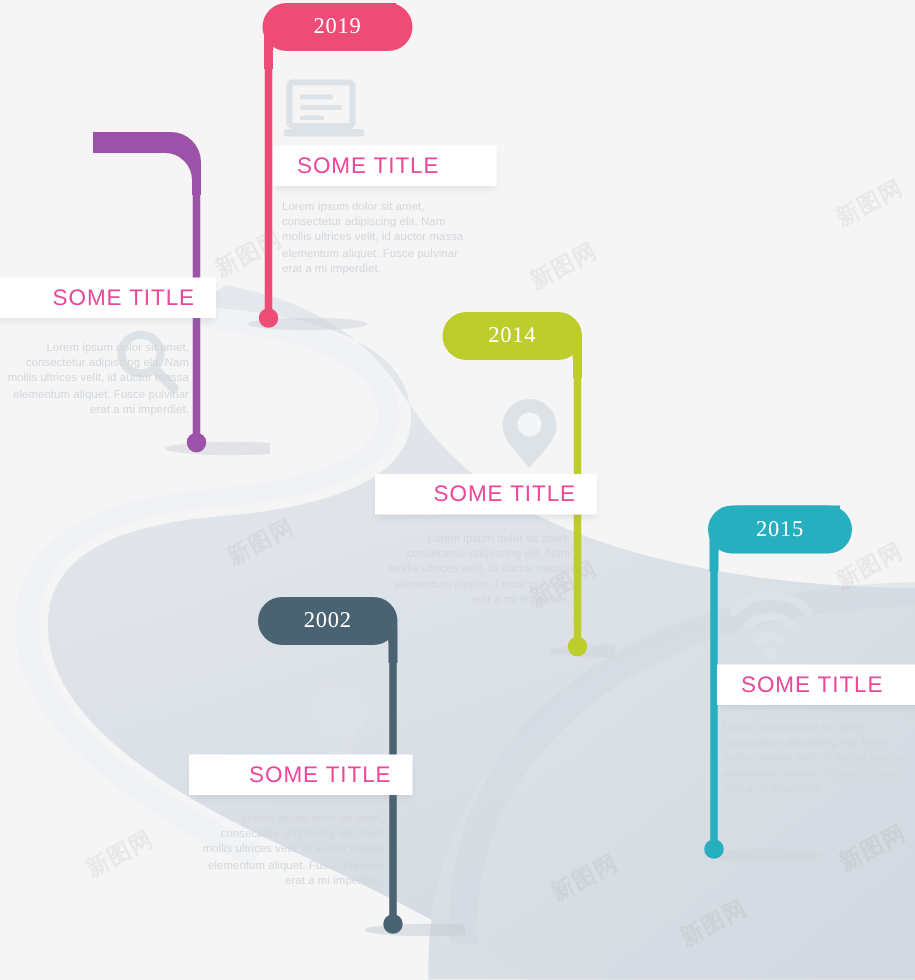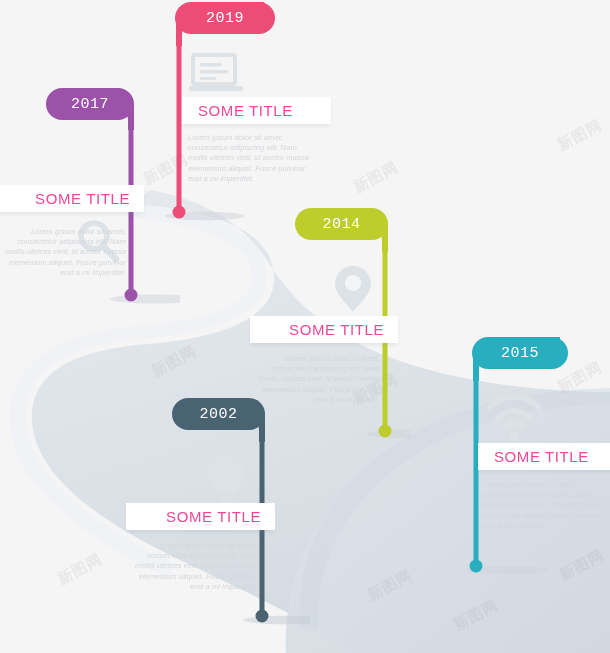--- a/index.html
+++ b/index.html
@@ -32,21 +32,21 @@
   .marker .svgwrap{position:absolute;left:0;top:0;}
 
   .yeartab{
     position:absolute;
     height:32px;
     border-radius:16px;
     display:flex;align-items:center;justify-content:center;
     color:#ffffff;
     font-size:15px;
     letter-spacing:0.5px;
-    font-family:Liberation Mono, monospace;
+    font-family:Liberation Serif, serif;
   }
 
   .titlebar{
     position:absolute;
     height:27px;
     background:#ffffff;
     display:flex;align-items:center;
     box-shadow:0 3px 4px -1px rgba(120,135,150,0.16);
   }
   .titlebar span{
@@ -57,21 +57,20 @@
   }
   .titlebar.align-right{justify-content:flex-end;padding-right:14px;}
   .titlebar.align-left{justify-content:flex-start;padding-left:16px;}
 
   .body-text{
     position:absolute;
     color:#d2d7dc;
     font-size:7.6px;
     line-height:10.2px;
     letter-spacing:0.05px;
-    font-style:italic;
   }
   .body-text.ta-right{text-align:right;}
   .body-text.ta-left{text-align:left;}
 
   .icon-wrap{position:absolute;}
 </style>
 </head>
 <body>
 
 <div id="stage">
@@ -143,23 +142,20 @@
 
   <div class="marker" style="left:0px;top:86px;width:180px;height:230px;">
     <div class="svgwrap">
       <svg width="180" height="230" viewBox="0 0 180 230" xmlns="http://www.w3.org/2000/svg">
         <ellipse cx="155" cy="213" rx="45" ry="4.5" fill="#cfd4da" opacity="0.55"></ellipse>
         <path d="M 131 36 L 131 208" stroke="#9b52a8" stroke-width="5" fill="none" stroke-linecap="round"></path>
         <circle cx="131" cy="209" r="6.5" fill="#9b52a8"></circle>
         <path d="M 62 2 L 114 2 A 20 20 0 0 1 134 22 L 134 44 L 128 44 L 128 34 A 18 18 0 0 0 110 16 L 62 16 Z" fill="#9b52a8"></path>
       </svg>
     </div>
-    <div class="yeartab" style="left:46px;top:2px;width:88px;background:#9b52a8;">
-      <span>2017</span>
-    </div>
     <div class="icon-wrap" style="left:73px;top:130px;">
       <svg width="52" height="48" viewBox="0 0 52 48" xmlns="http://www.w3.org/2000/svg">
         <circle cx="21" cy="20" r="13" fill="none" stroke="#dde2e7" stroke-width="5.5"></circle>
         <line x1="30" y1="30" x2="43" y2="43" stroke="#dde2e7" stroke-width="6.5" stroke-linecap="round"></line>
       </svg>
     </div>
     <div class="titlebar align-right" style="left:-10px;top:99px;width:140px;">
       <span>SOME TITLE</span>
     </div>
     <div class="body-text ta-right" style="left:0px;top:141px;width:126px;">Lorem ipsum dolor sit amet, consectetur adipiscing elit. Nam mollis ultrices velit, id auctor massa elementum aliquet. Fusce pulvinar erat a mi imperdiet.</div>

